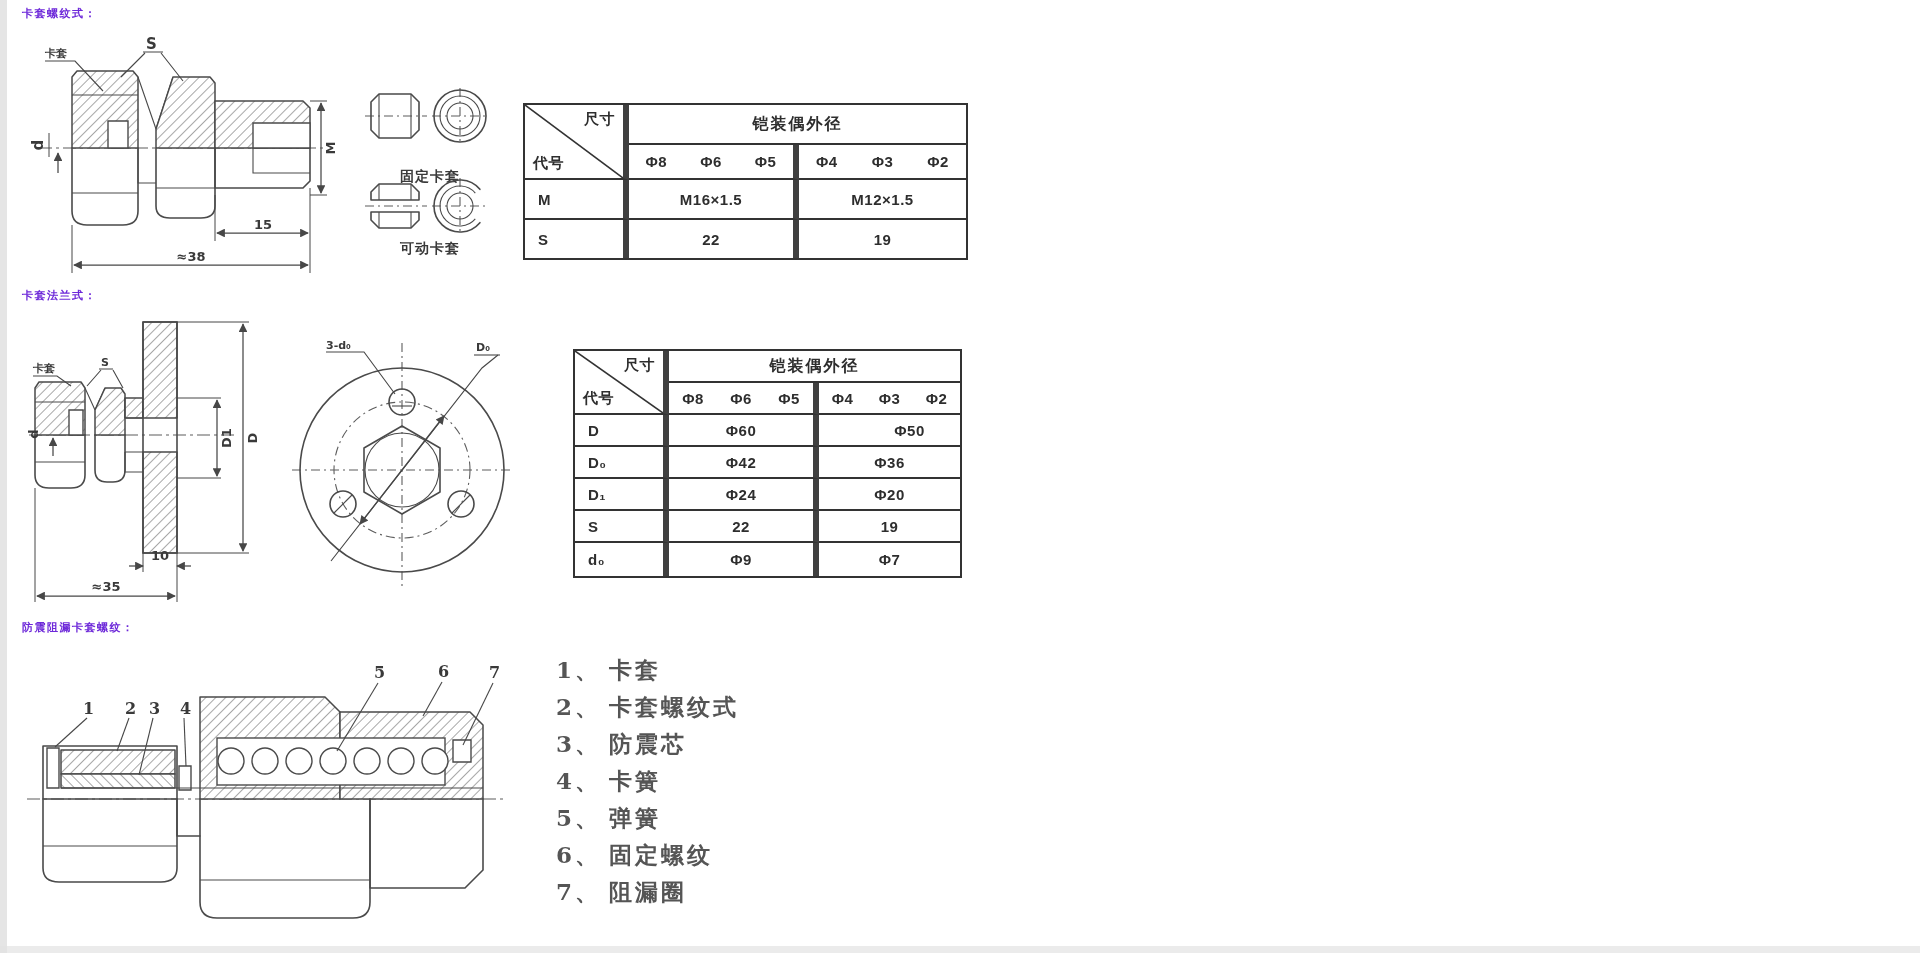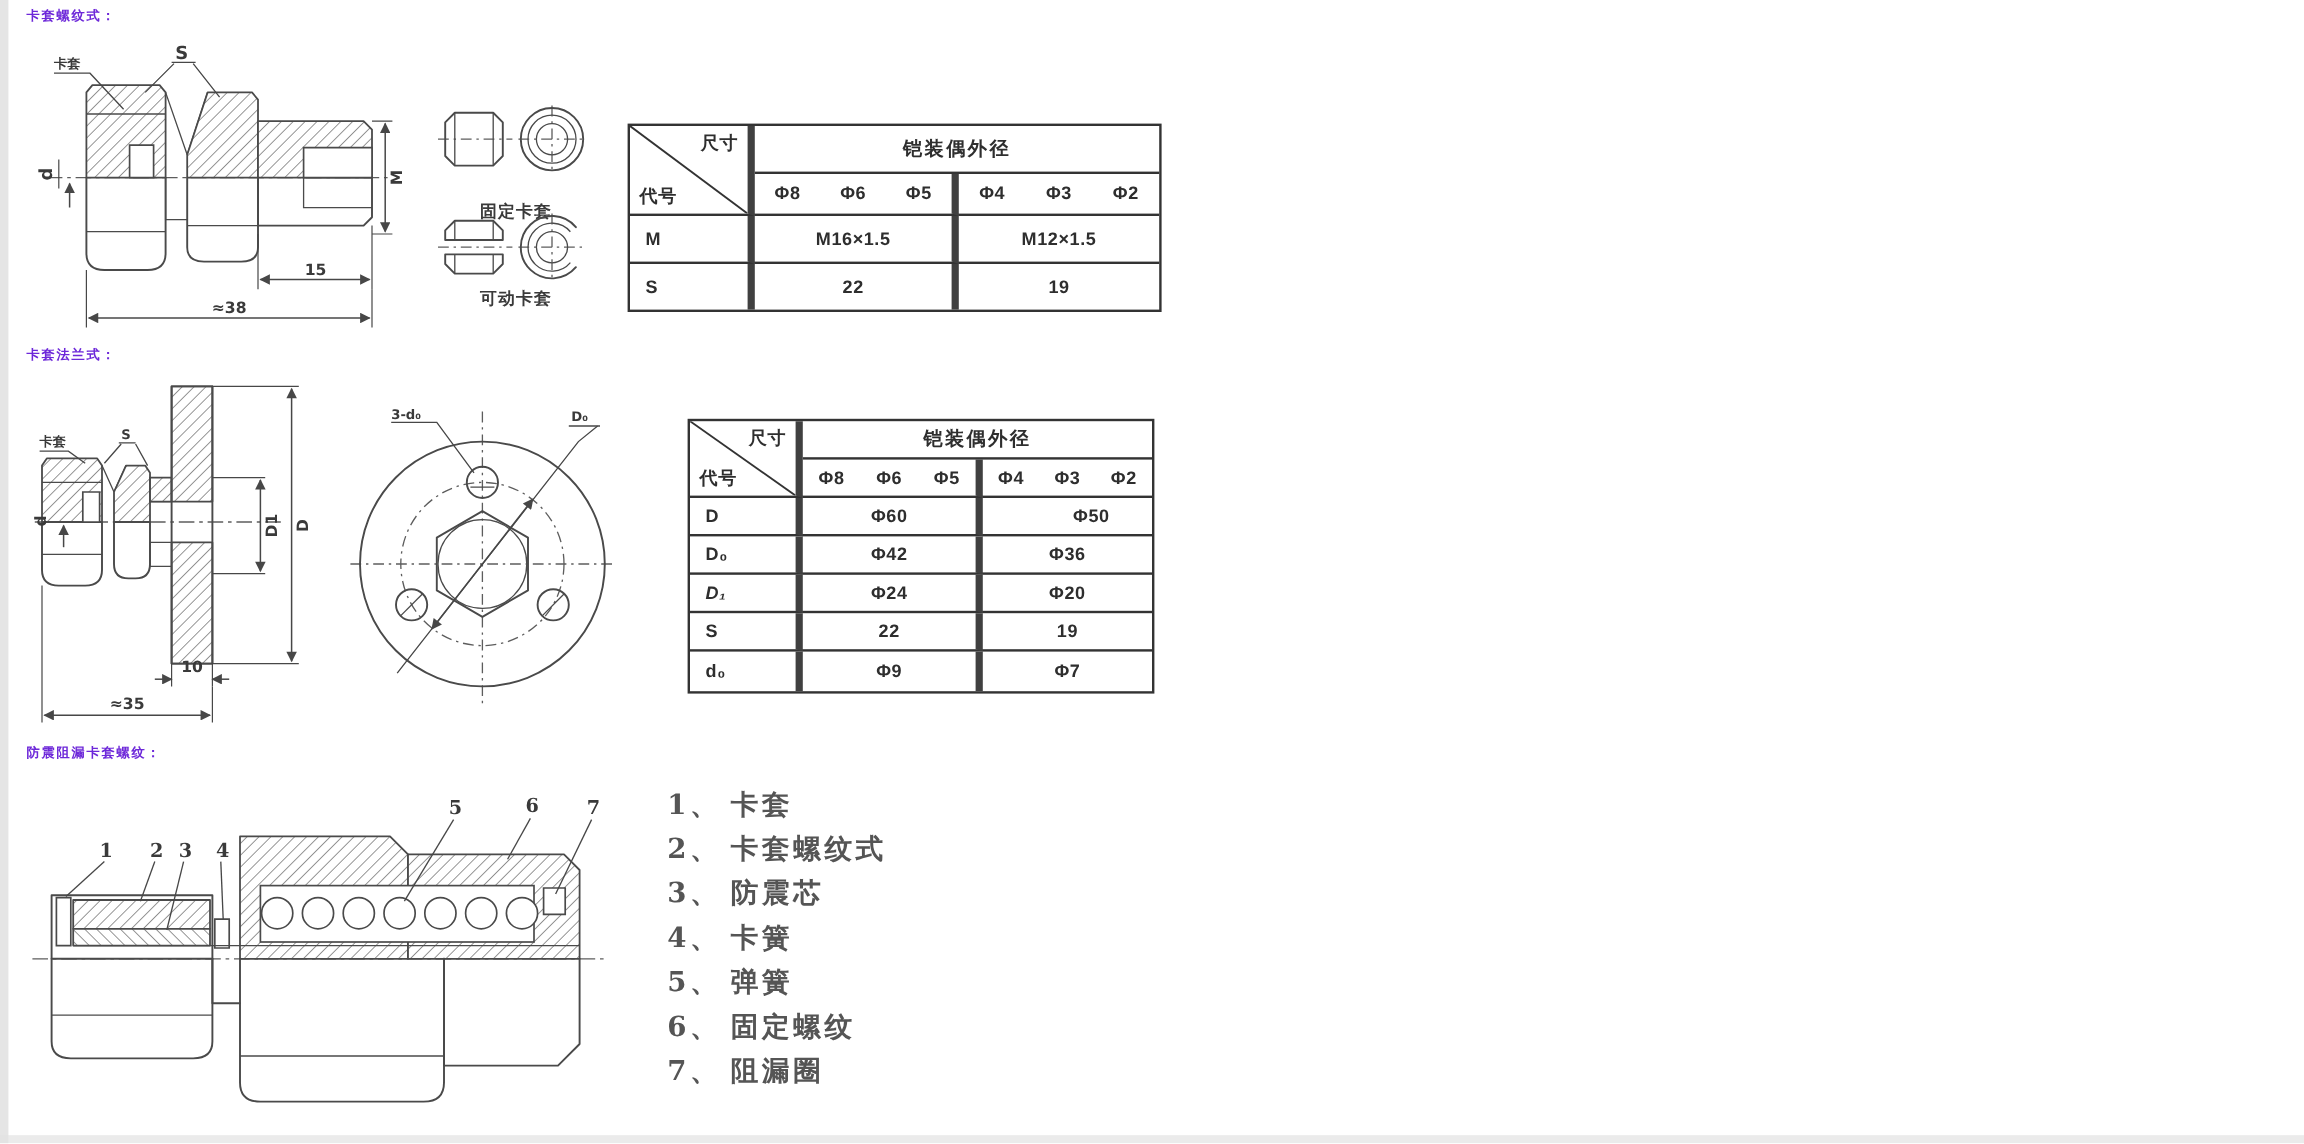--- a/index.html
+++ b/index.html
@@ -260,21 +260,21 @@
     </div>
 
     <div class="cell codecell br bb" style="grid-column:1;grid-row:3;">D</div>
     <div class="cell br bb" style="grid-column:2;grid-row:3;">Φ60</div>
     <div class="cell bb" style="grid-column:3;grid-row:3;padding-left:40px;">Φ50</div>
 
     <div class="cell codecell br bb" style="grid-column:1;grid-row:4;">D₀</div>
     <div class="cell br bb" style="grid-column:2;grid-row:4;">Φ42</div>
     <div class="cell bb" style="grid-column:3;grid-row:4;">Φ36</div>
 
-    <div class="cell codecell br bb" style="grid-column:1;grid-row:5;font-style:italic;">D₁</div>
+    <div class="cell codecell br bb" style="grid-column:1;grid-row:5;">D₁</div>
     <div class="cell br bb" style="grid-column:2;grid-row:5;">Φ24</div>
     <div class="cell bb" style="grid-column:3;grid-row:5;">Φ20</div>
 
     <div class="cell codecell br bb" style="grid-column:1;grid-row:6;">S</div>
     <div class="cell br bb" style="grid-column:2;grid-row:6;">22</div>
     <div class="cell bb" style="grid-column:3;grid-row:6;">19</div>
 
     <div class="cell codecell br" style="grid-column:1;grid-row:7;">d₀</div>
     <div class="cell br" style="grid-column:2;grid-row:7;">Φ9</div>
     <div class="cell" style="grid-column:3;grid-row:7;">Φ7</div>

